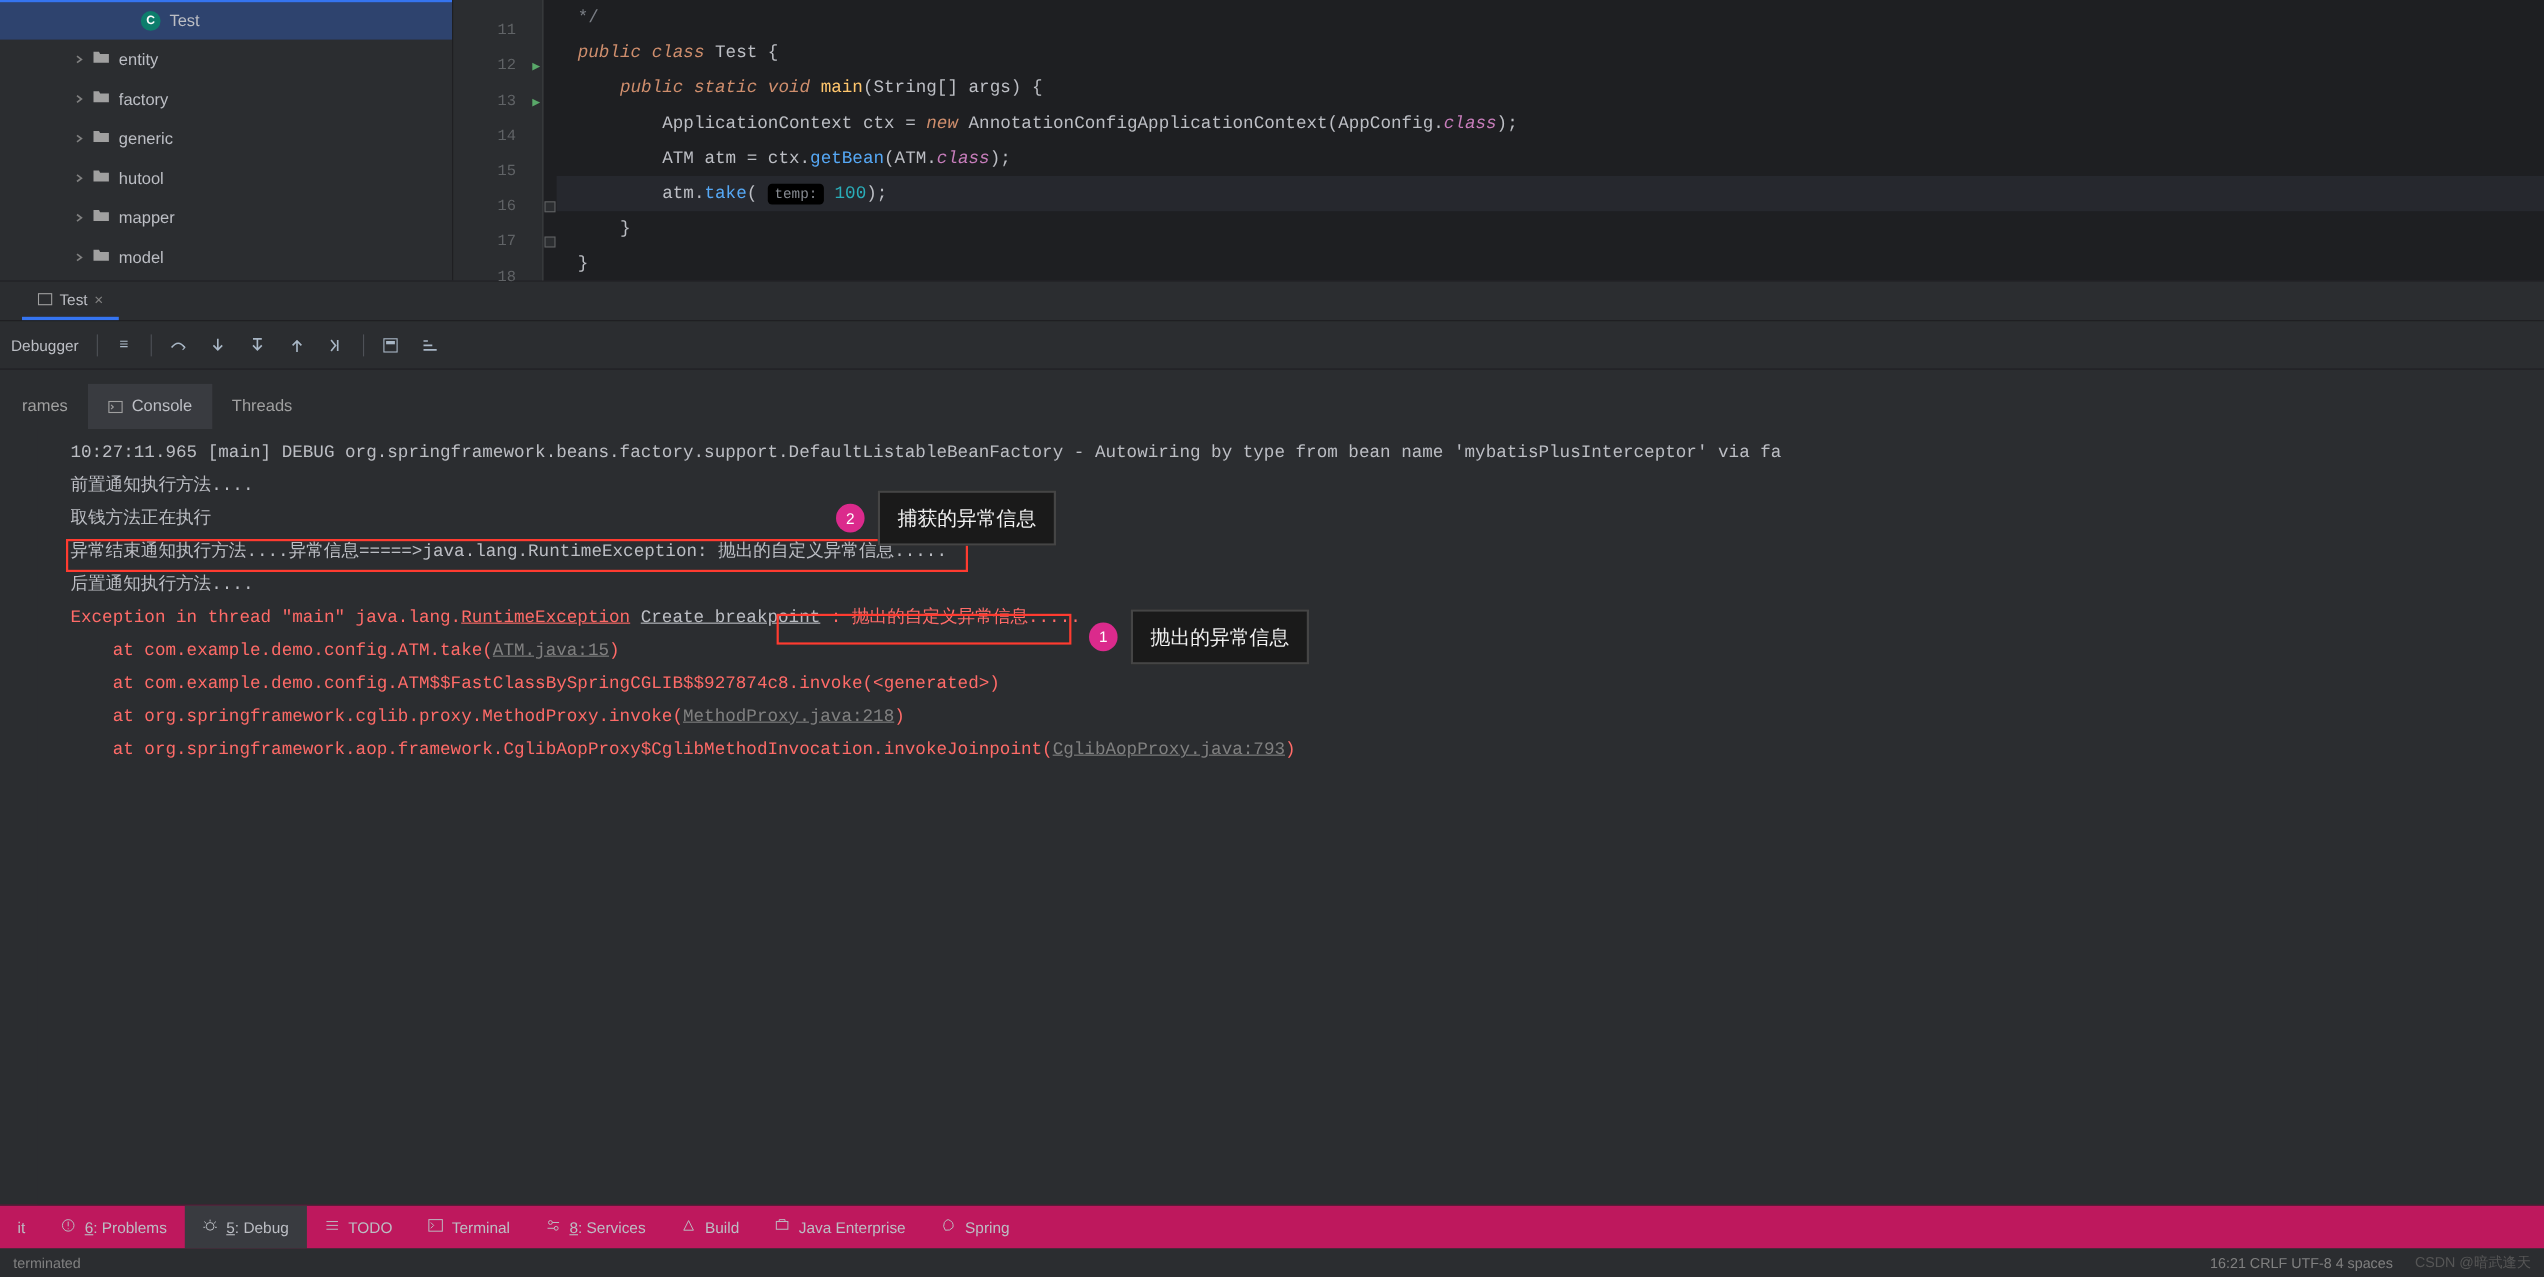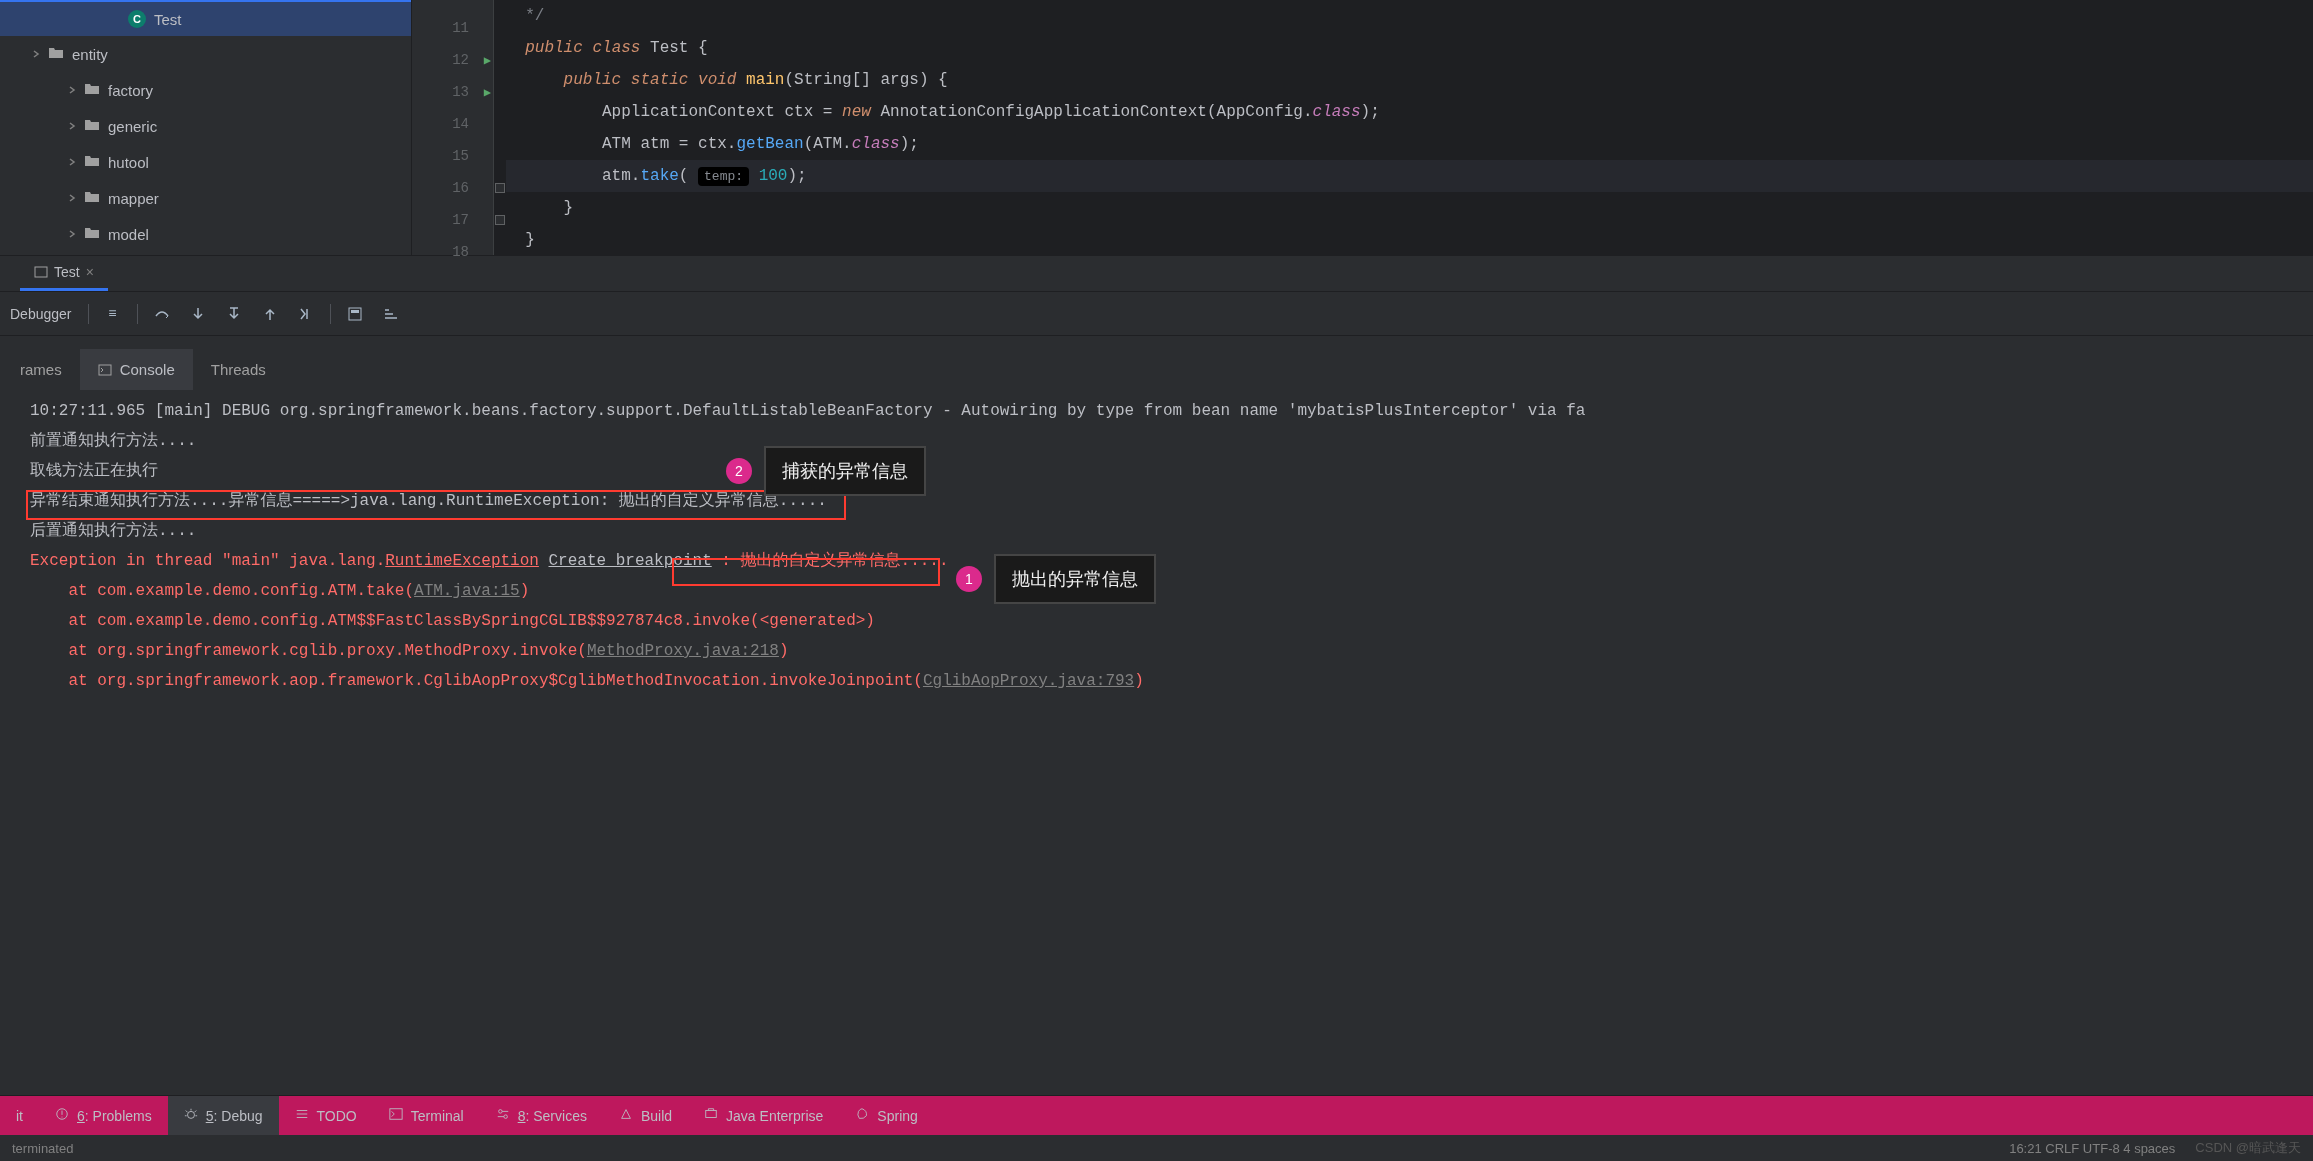--- a/index.html
+++ b/index.html
@@ -164,20 +164,21 @@
 .itab.active { background:#393b40; color:#bcbec4; }
 .console {
   flex:1;
   padding:6px 0 0 30px;
   background:#2b2d30;
   font-size:16px;
   line-height:30px;
   color:#bcbec4;
   overflow:hidden;
   position:relative;
+  margin-left:34px;
 }
 .con-line { white-space:pre; }
 .con-red { color:#ff6b68; }
 .con-red-u { color:#ff6b68; text-decoration:underline; }
 .con-gray-link { color:#808080; text-decoration:underline; cursor:pointer; }
 .con-plain-link { color:#bcbec4; text-decoration:underline; }
 .red-box1 {
   position:absolute;
   border:2px solid #ff3b30;
   left:26px; top:100px;
@@ -240,21 +241,21 @@
 <body>
 
 <div class="top-split">
   <div class="project-tree">
     <div id="tree-rows">
         <div class="tree-row selected" style="padding-left: 104px;">
           <span class="chev"></span>
           <span class="c-icon" style="background:#0d7d6c;color:#fff;">C</span>
           <span>Test</span>
         </div>
-        <div class="tree-row" style="padding-left: 28px; align-items: center;">
+        <div class="tree-row" style="padding-left: 64px; align-items: center;">
           <span class="chev">
             <svg width="10" height="10" viewBox="0 0 10 10">
               <path d="M3 2 L7 5 L3 8" stroke="#808080" fill="none" stroke-width="1.5"></path>
             </svg>
           </span>
           <span><svg class="folder-icon" viewBox="0 0 16 16">
               <path d="M1 3 L6 3 L7 5 L15 5 L15 13 L1 13 Z"></path>
             </svg></span>
           <span>entity</span>
         </div>

